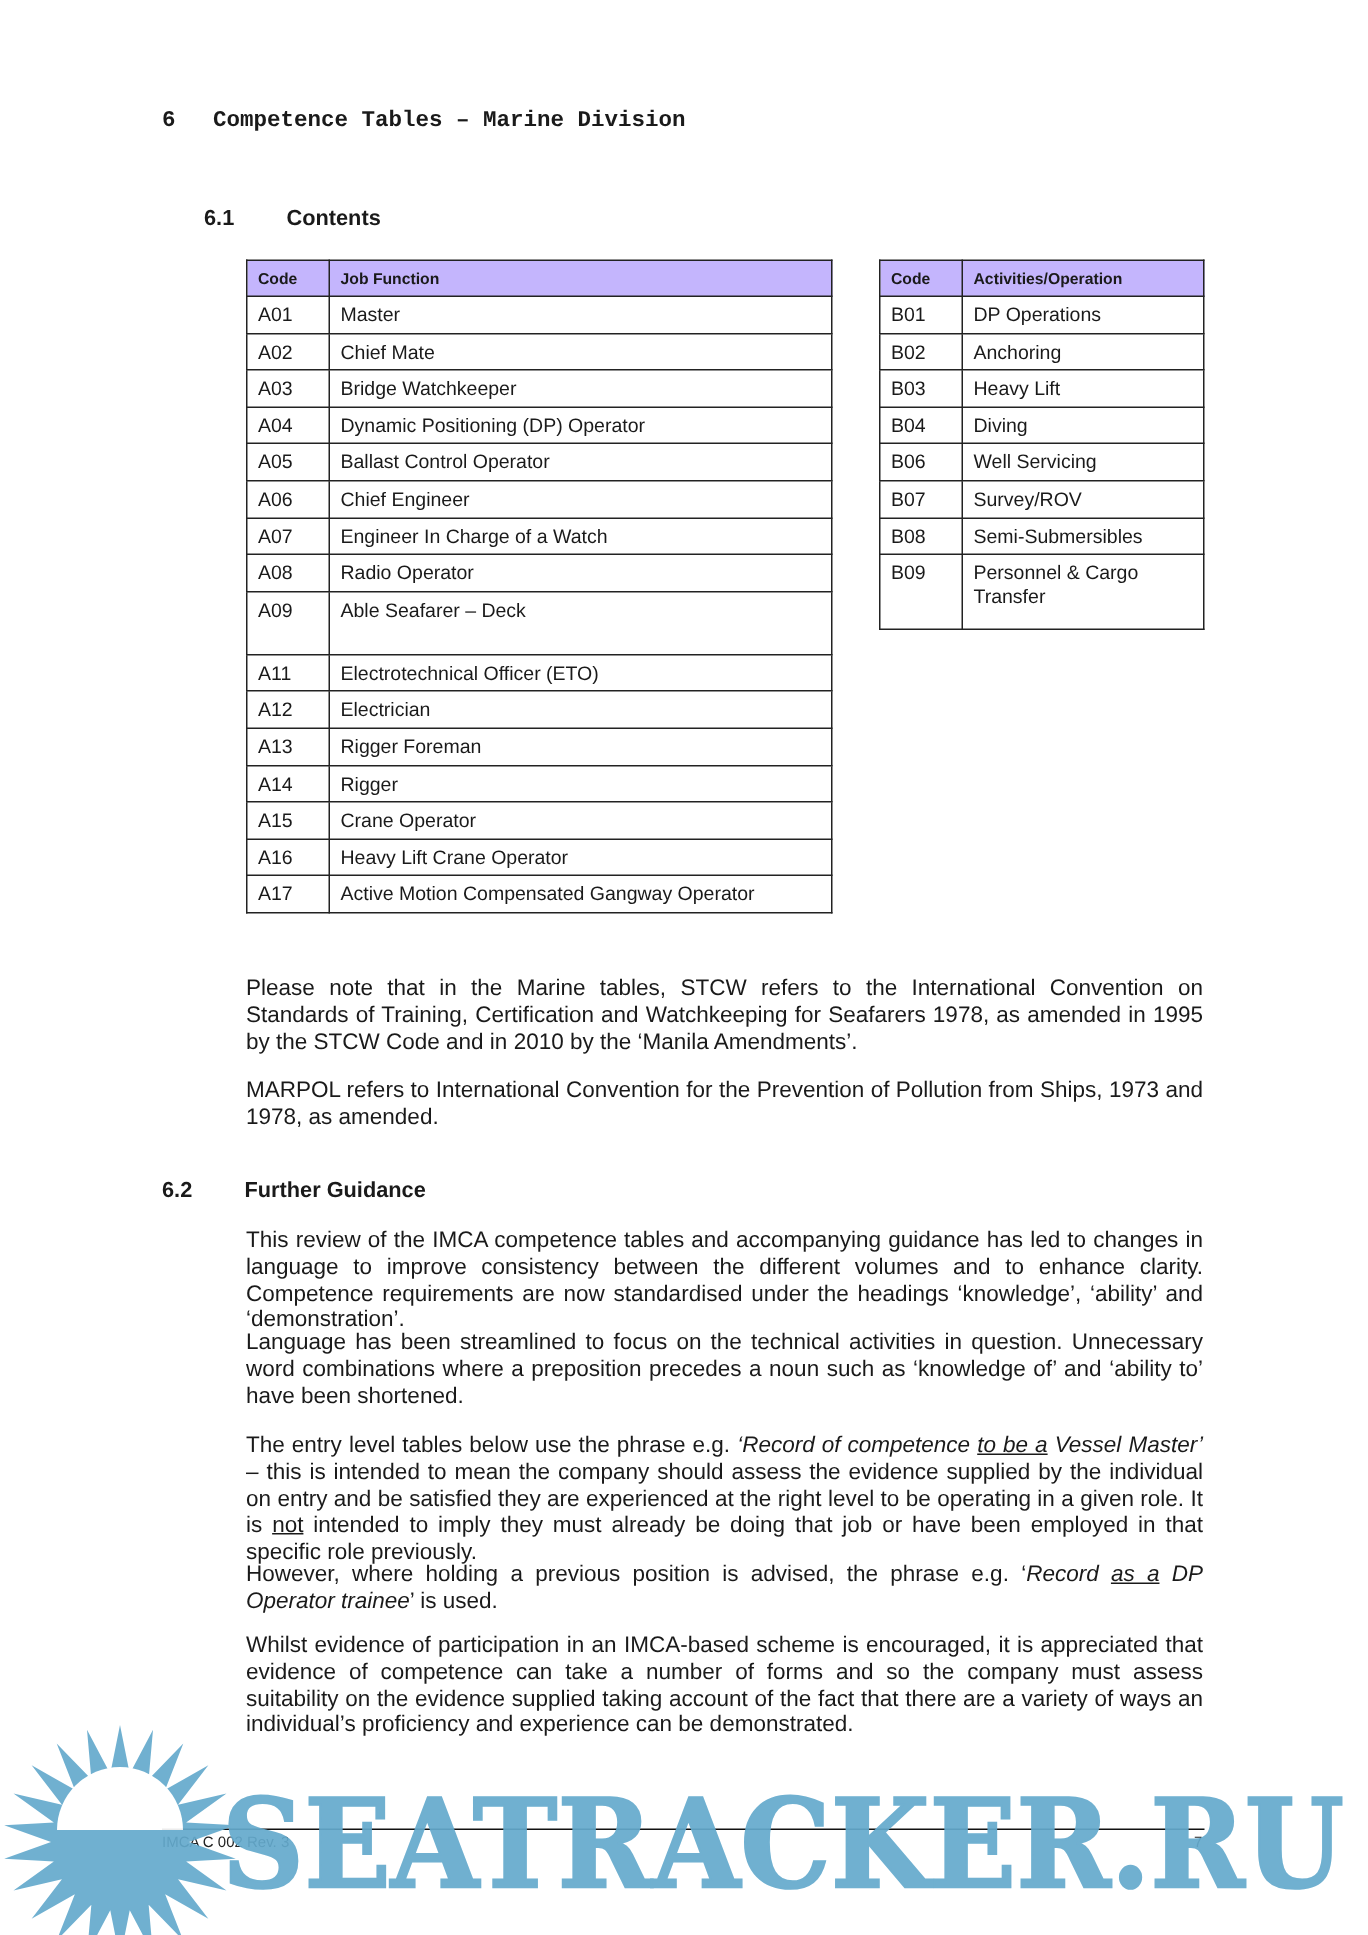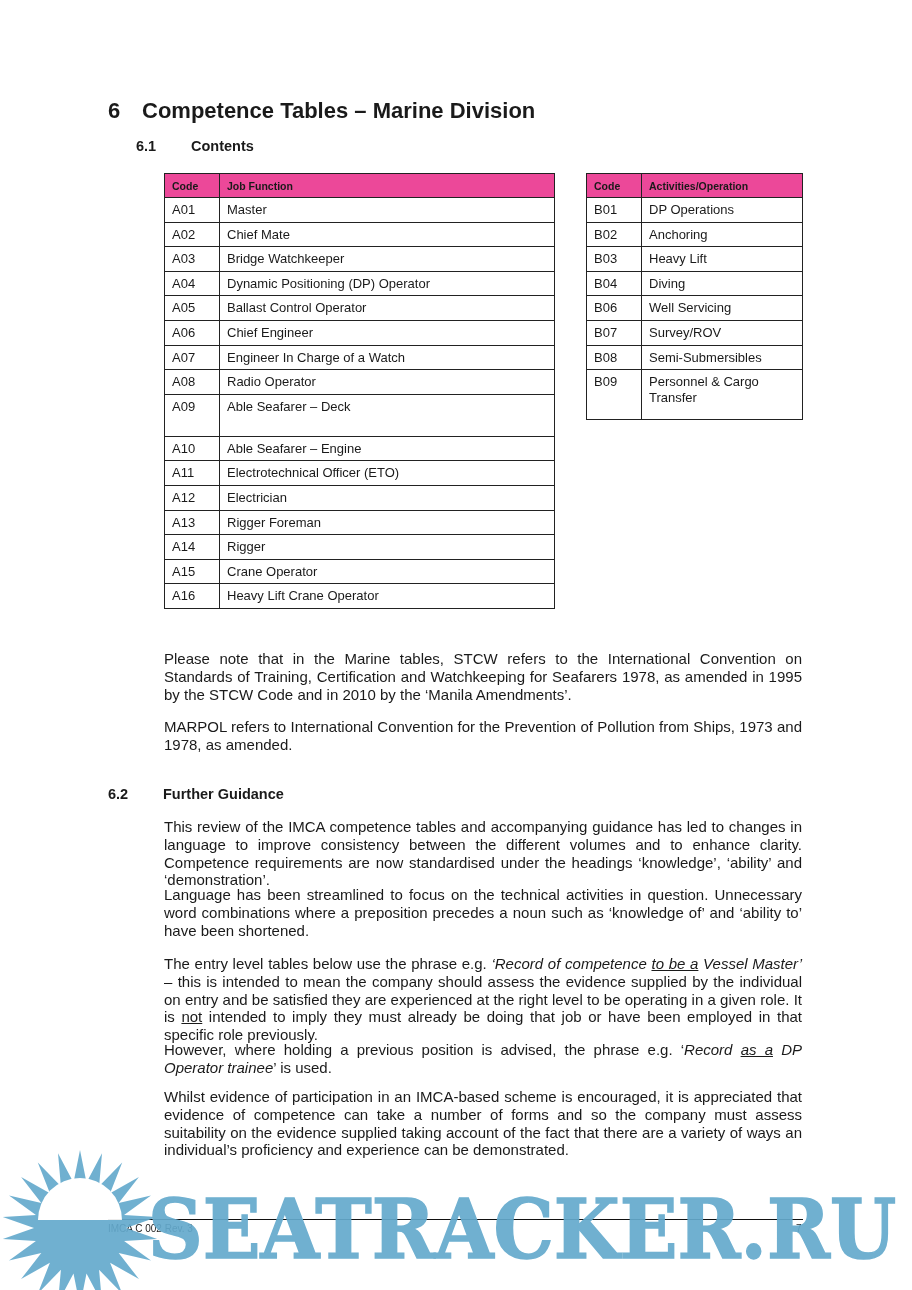--- a/index.html
+++ b/index.html
@@ -1,24 +1,24 @@
 <!DOCTYPE html>
 <html><head>
 <meta charset="utf-8">
 <style>
   html, body { margin:0; padding:0; background:#ffffff; }
   body { width:912px; height:1290px; position:relative; overflow:hidden;
          font-family:"Liberation Sans", "DejaVu Sans", sans-serif; color:#1a1a1a; }
-  .h1 { position:absolute; left:108px; top:98px; font-size:22px; font-weight:bold; }
+  .h1 { position:absolute; left:108px; top:72px; font-size:15px; font-weight:bold;font-family:Liberation Mono, monospace; }
   .h1 .num { display:inline-block; width:34px; }
   .h2 { position:absolute; left:108px; font-size:14.5px; font-weight:bold; }
   .h2 .num { display:inline-block; width:55px; }
   table.ct { position:absolute; border-collapse:collapse; font-size:13px; }
   table.ct td, table.ct th { border:1px solid #222; padding:0 7px; text-align:left; vertical-align:top; }
-  table.ct th { background:#ec4899; font-size:10.5px; font-weight:bold; height:23px; vertical-align:middle; }
+  table.ct th { background:#c4b5fd; font-size:10.5px; font-weight:bold; height:23px; vertical-align:middle; }
   table.ct td { height:23.6px; line-height:23px; }
   table.ct td.tall { height:41px; }
   table.ct td.twoline { line-height:16px; padding-top:4px; padding-bottom:4px; }
   #tableA { left:164px; top:173px; width:391px; }
   #tableA .c1 { width:40px; }
   #tableB { left:586px; top:173px; width:217px; }
   #tableB .c1 { width:40px; }
   .para { position:absolute; left:164px; width:638px; font-size:15px; line-height:17.8px; text-align:justify; }
   .para i { font-style:italic; }
   .para u { text-decoration:underline; }
@@ -76,24 +76,20 @@
       </tr>
       <tr>
         <td>A08</td>
         <td>Radio Operator</td>
       </tr>
       <tr>
         <td class="tall">A09</td>
         <td class="tall">Able Seafarer – Deck</td>
       </tr>
       <tr>
-        <td>A10</td>
-        <td>Able Seafarer – Engine</td>
-      </tr>
-      <tr>
         <td>A11</td>
         <td>Electrotechnical Officer (ETO)</td>
       </tr>
       <tr>
         <td>A12</td>
         <td>Electrician</td>
       </tr>
       <tr>
         <td>A13</td>
         <td>Rigger Foreman</td>
@@ -102,20 +98,24 @@
         <td>A14</td>
         <td>Rigger</td>
       </tr>
       <tr>
         <td>A15</td>
         <td>Crane Operator</td>
       </tr>
       <tr>
         <td>A16</td>
         <td>Heavy Lift Crane Operator</td>
+      </tr>
+      <tr>
+        <td>A17</td>
+        <td>Active Motion Compensated Gangway Operator</td>
       </tr>
     </tbody>
 </table>
 
 <table class="ct" id="tableB">
   <thead>
     <tr>
       <th class="c1">Code</th>
       <th>Activities/Operation</th>
     </tr>

